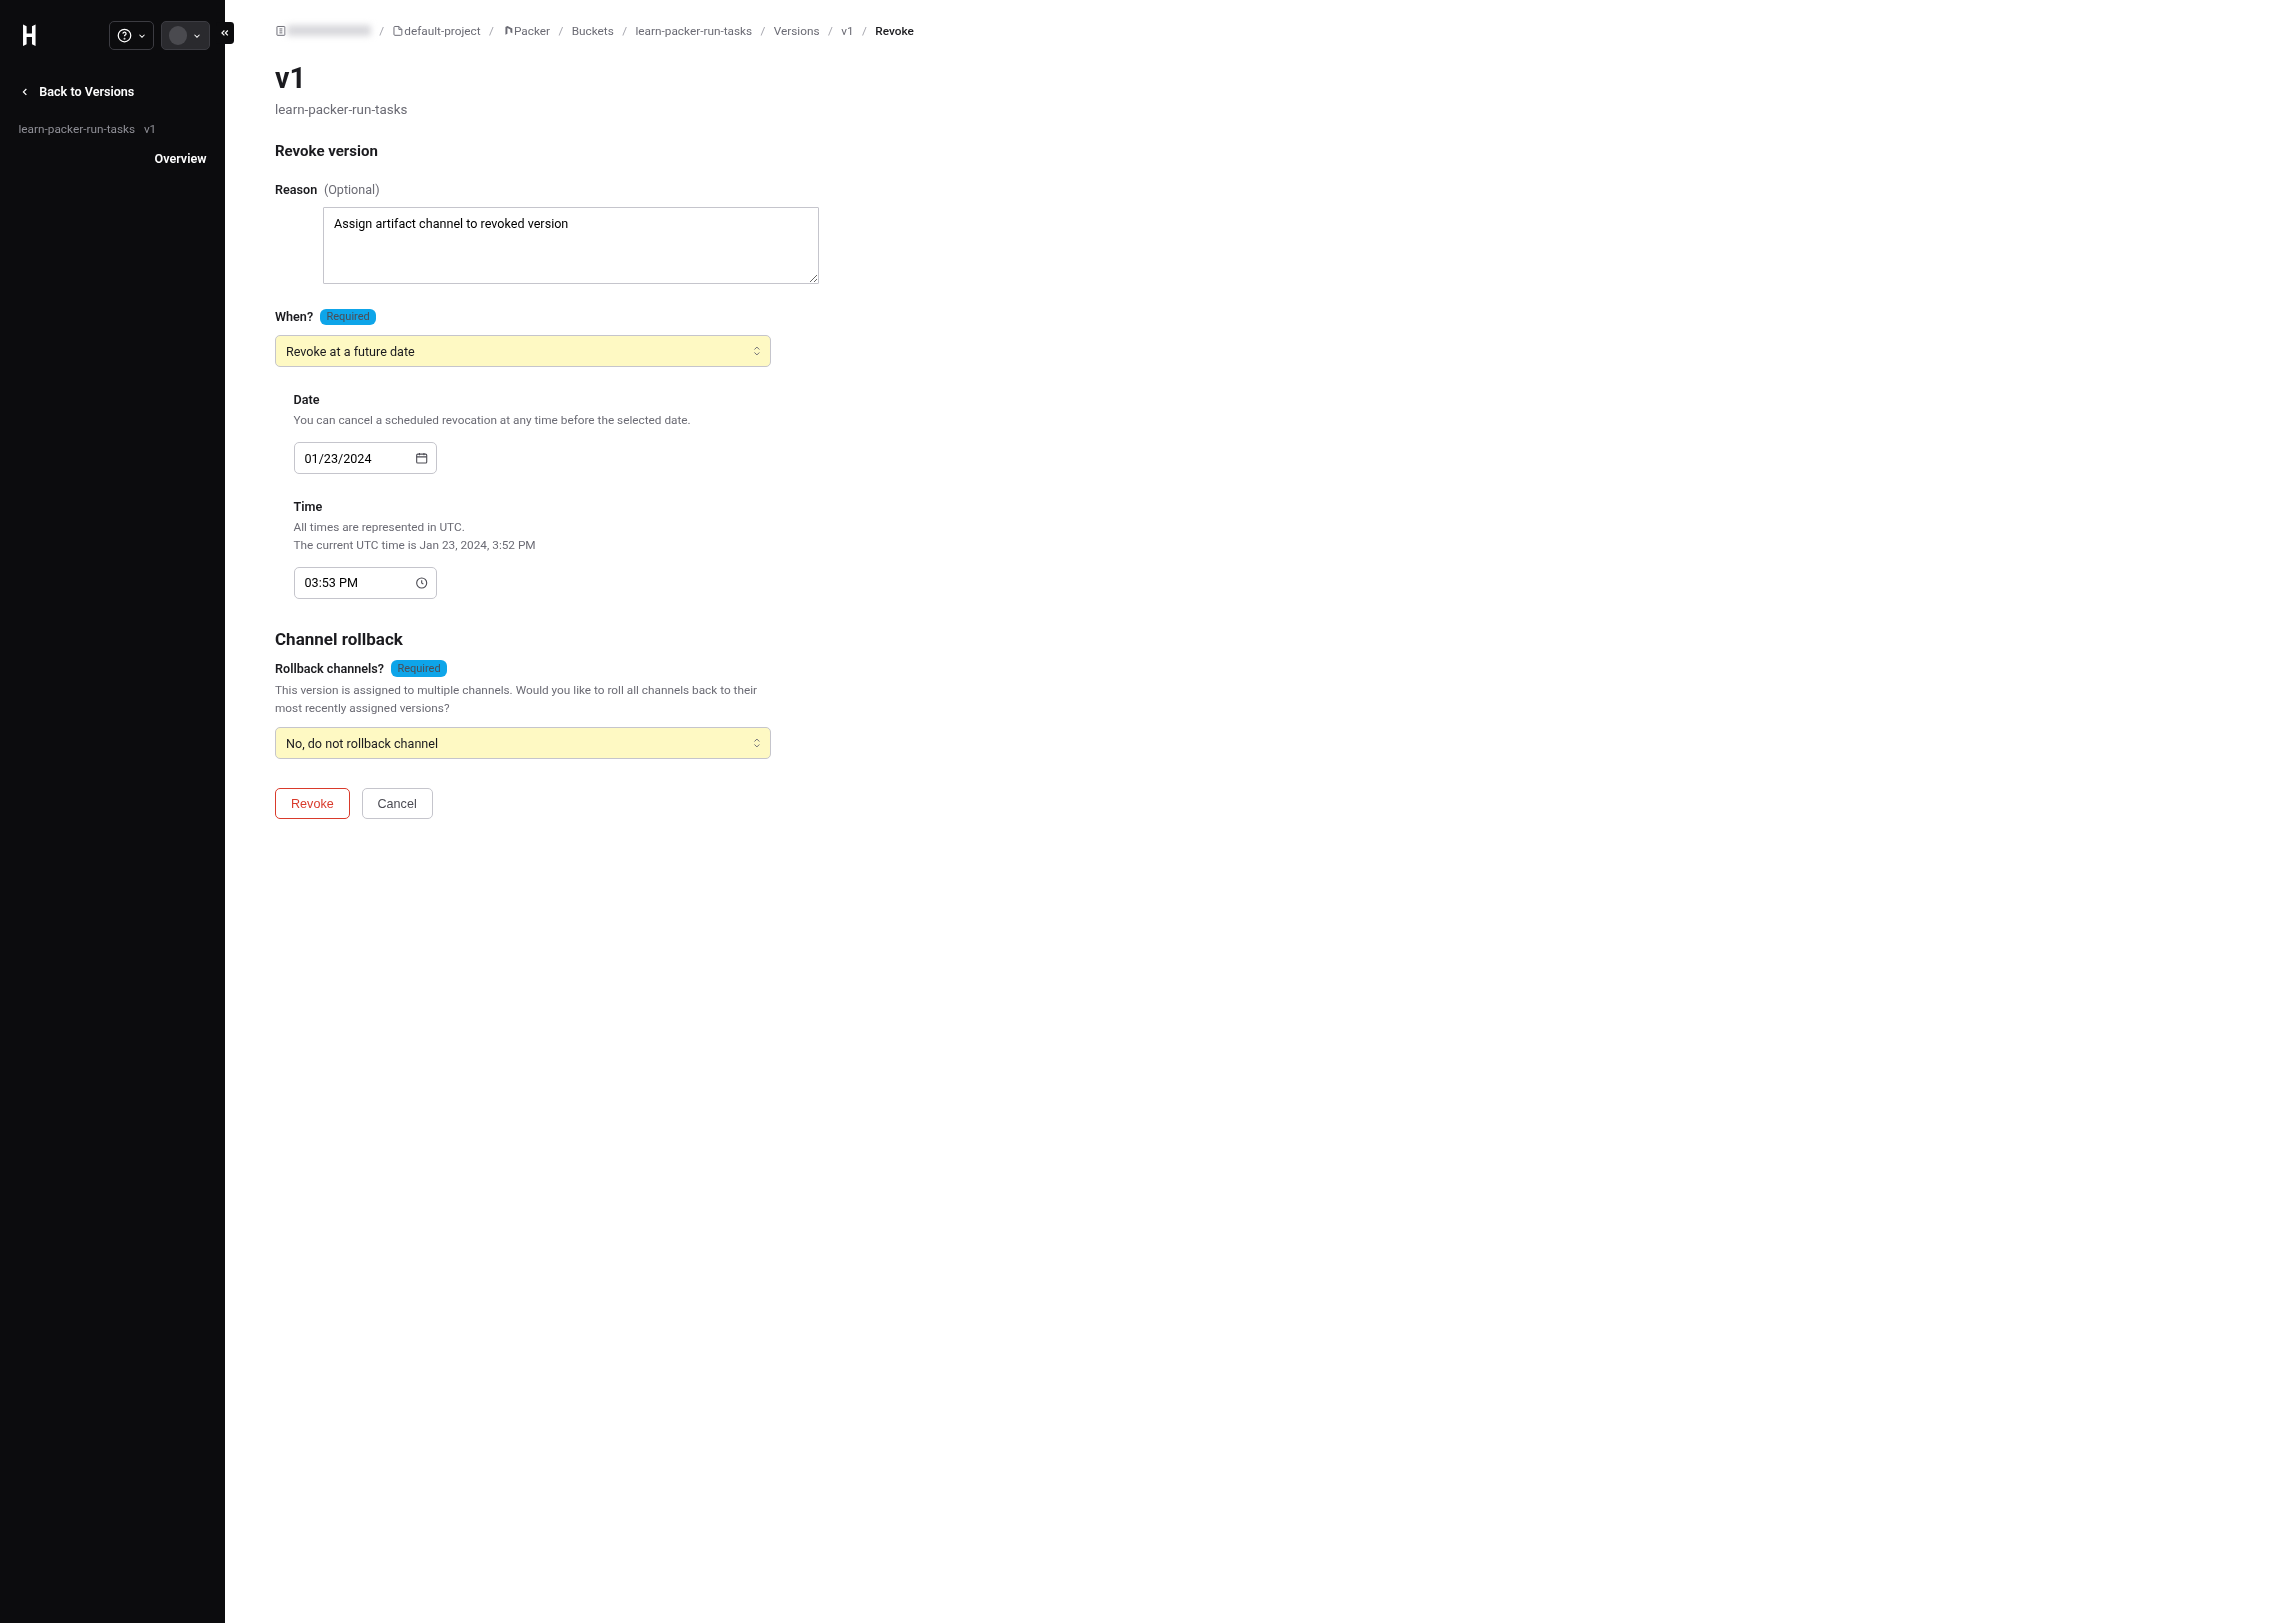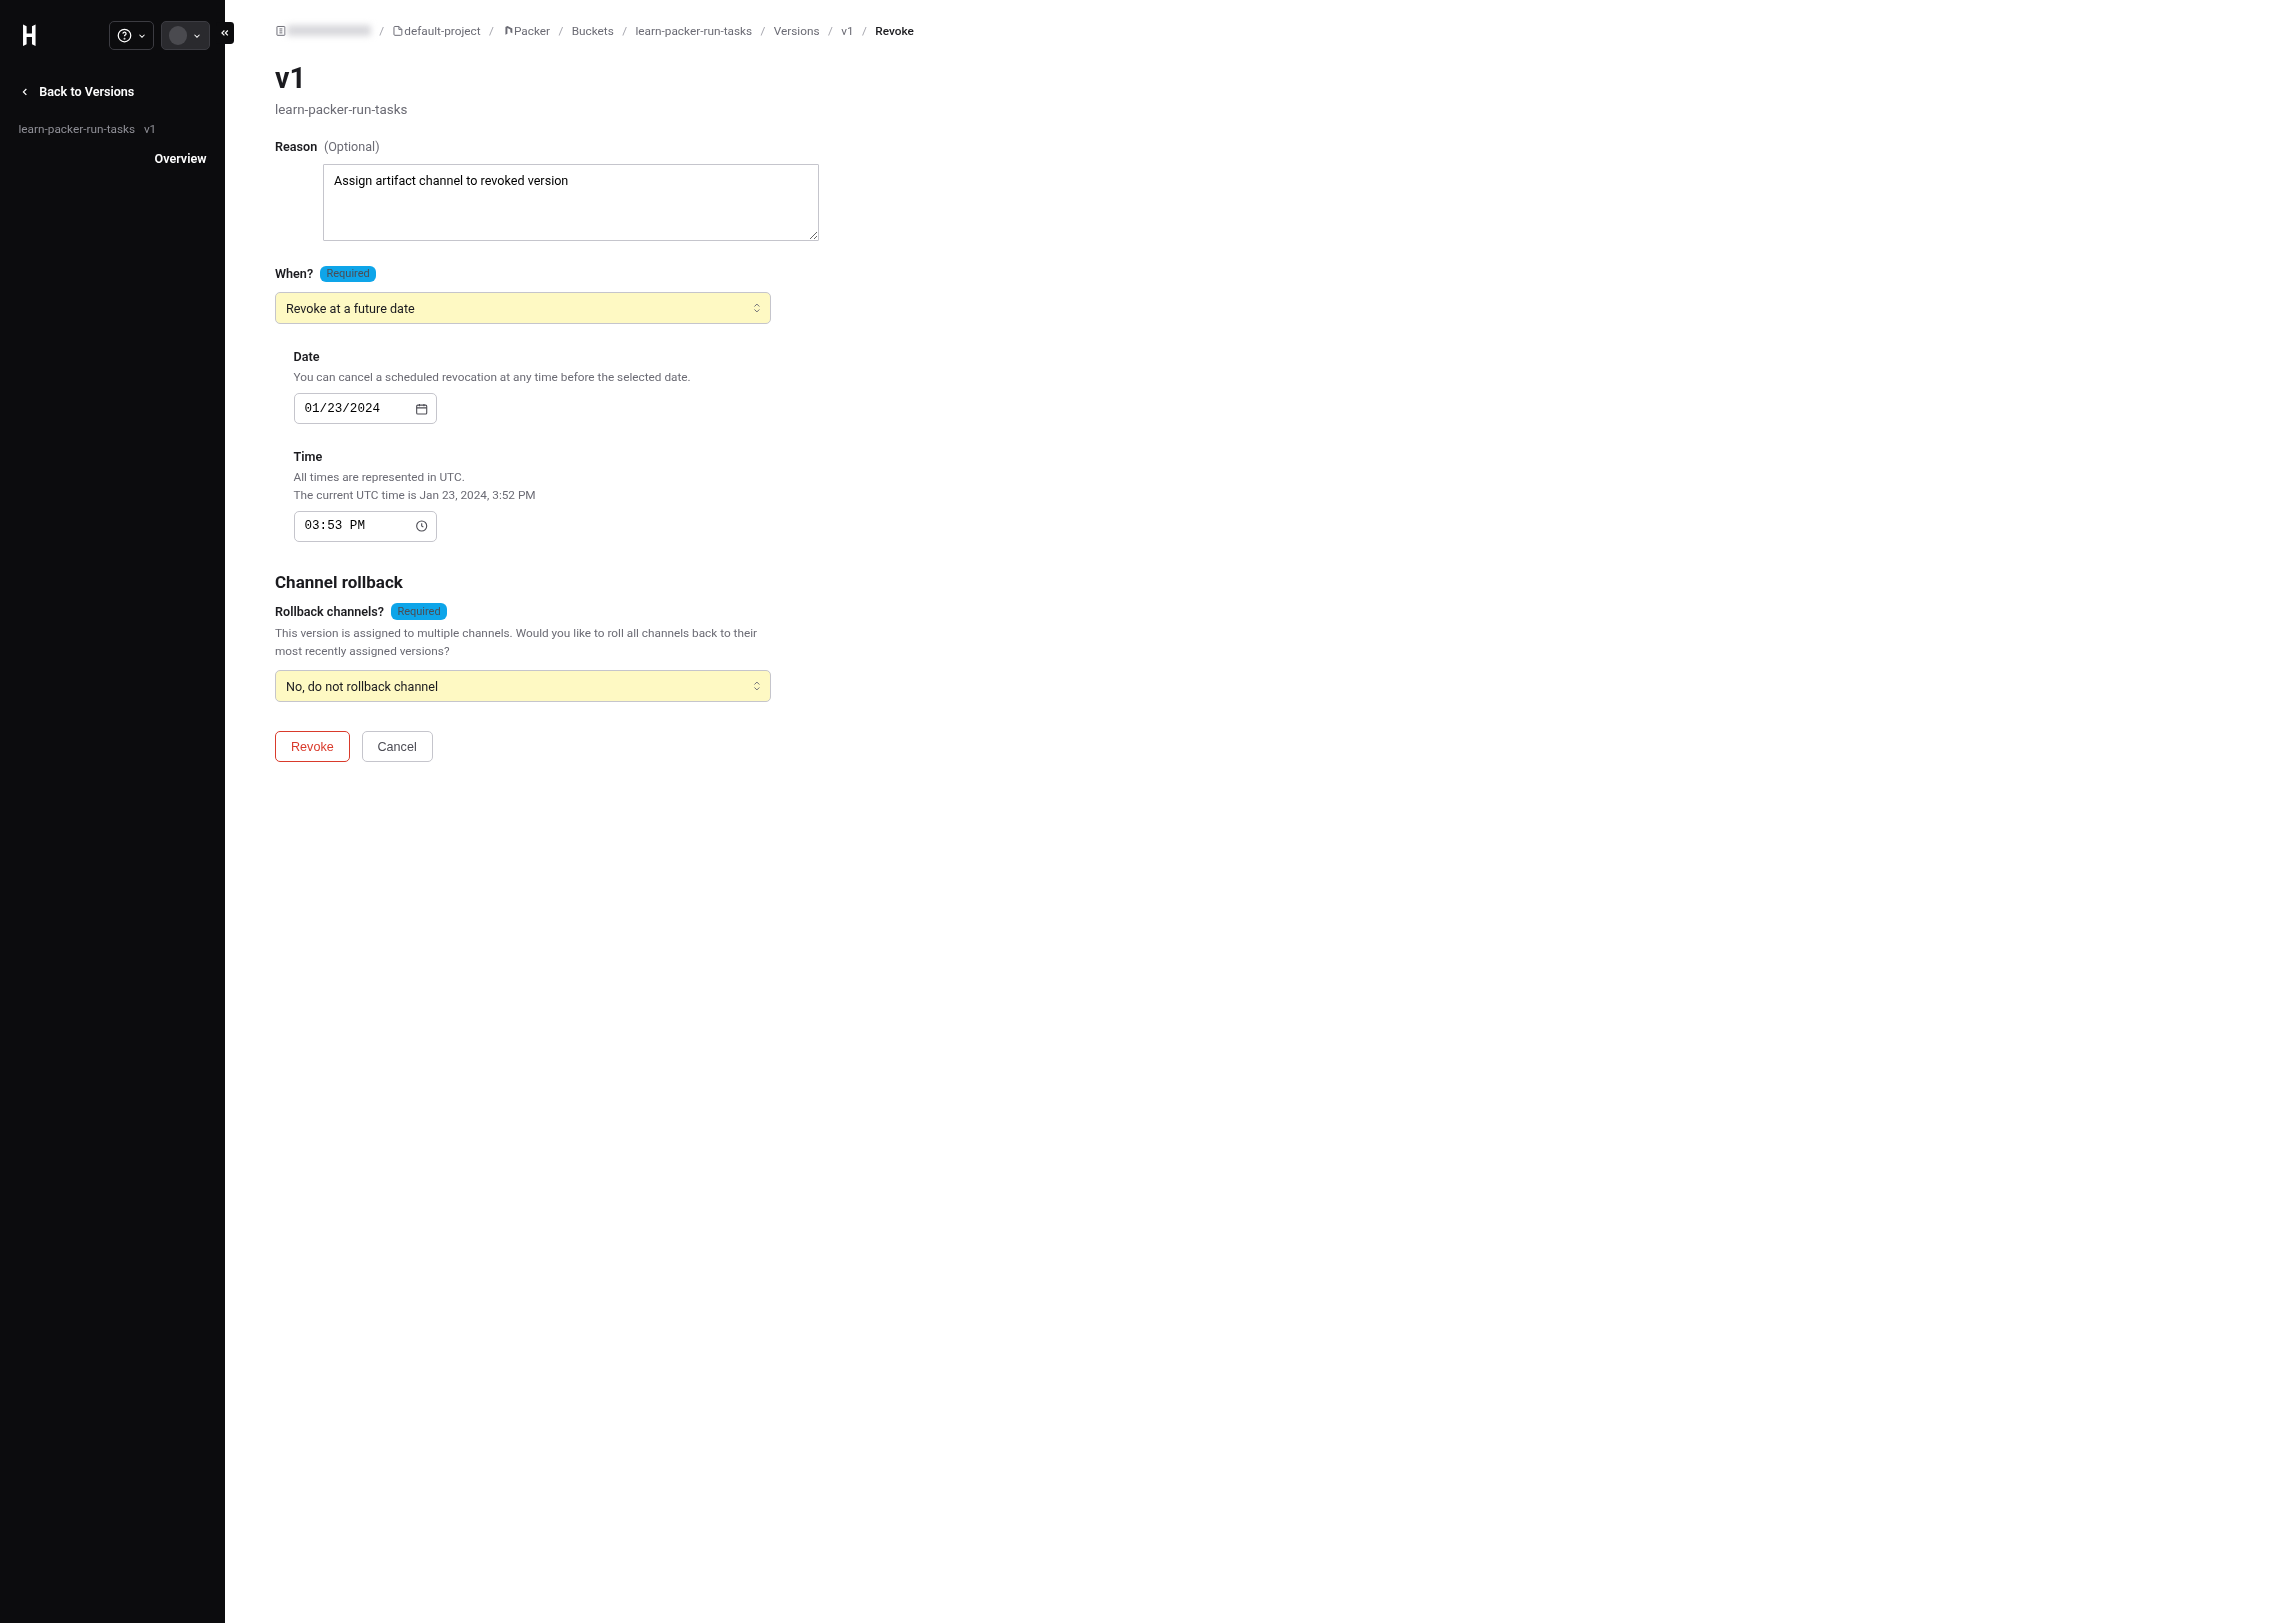--- a/index.html
+++ b/index.html
@@ -217,23 +217,22 @@
     }
     .select-caret {
       position: absolute;
       right: 8.4px;
       top: 50%;
       transform: translateY(-50%);
       pointer-events: none;
     }
     .input-wrapper {
       position: relative;
-      margin-top: 6px;
+      margin-top: 12px;
       width: 143px;
-      font-family: Liberation Mono, monospace;
     }
     .input-wrapper input {
       width: 100%;
       border: 0.8px solid #c5c5cc;
       border-radius: 5px;
       padding: 7.6px 30px 7.6px 10px;
       font-size: 12.6px;
       font-family: inherit;
     }
     .input-icon {
@@ -352,20 +351,21 @@
     <span class="breadcrumb-item">Versions</span>
     <span class="breadcrumb-sep">/</span>
     <span class="breadcrumb-item">v1</span>
     <span class="breadcrumb-sep">/</span>
     <span class="breadcrumb-item current">Revoke</span>
   </div>
 
   <h1 class="page-title">v1</h1>
   <div class="page-subtitle">learn-packer-run-tasks</div>
 
+  <h2 class="section-title">Revoke version</h2>
 
   <div class="form-group">
     <div class="label-row">
       <span class="label-main">Reason</span>
       <span class="label-optional">(Optional)</span>
     </div>
     <textarea style="">Assign artifact channel to revoked version</textarea>
   </div>
 
   <div class="form-group">

